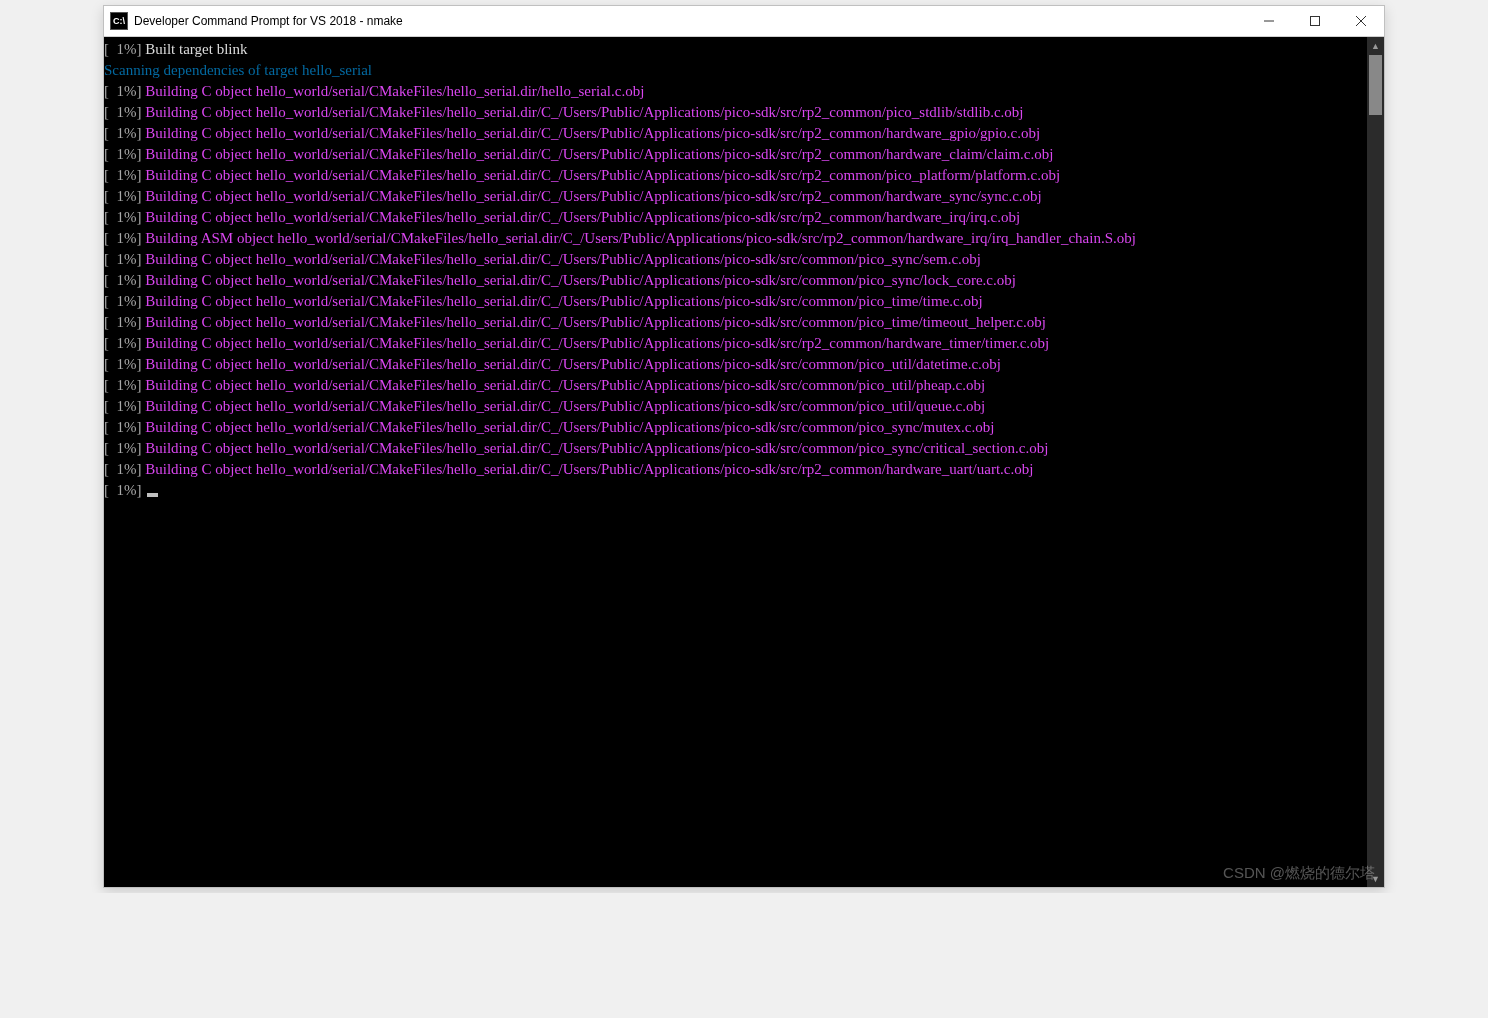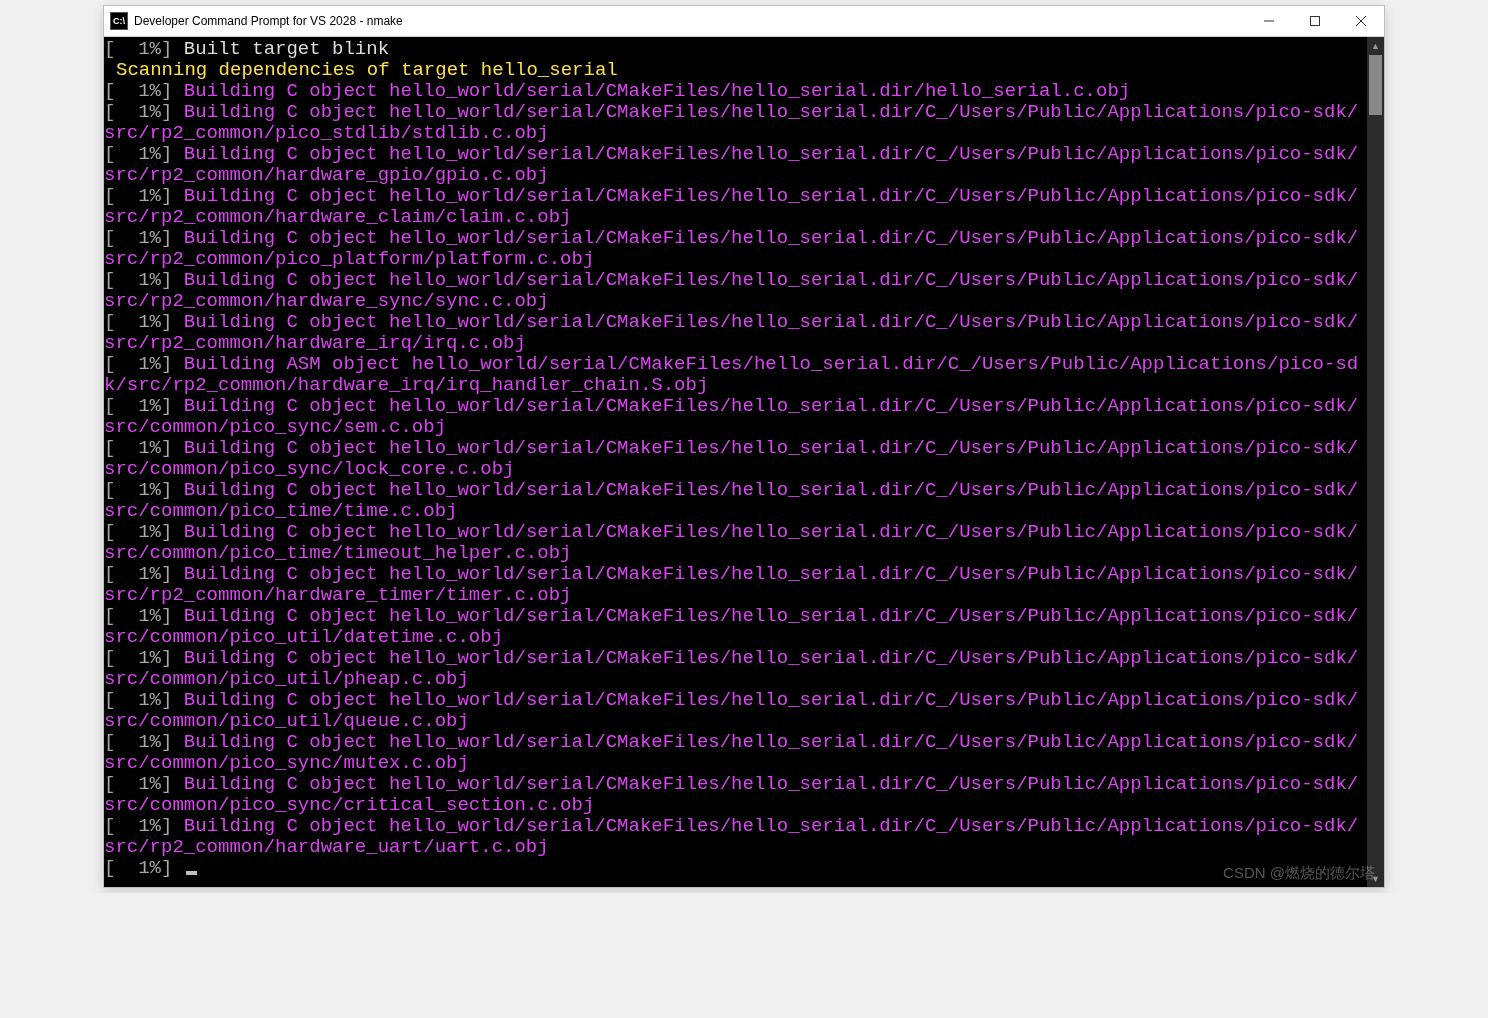--- a/index.html
+++ b/index.html
@@ -37,22 +37,22 @@
   }
   .winbtn svg{width:10px;height:10px;}
   .client{
     position:relative;
     background:#000;
     height:850px;
     display:flex;
   }
   .terminal{
     flex:1 1 auto;
-    font-family:Liberation Mono, monospace;
-    font-size:19px;
+    font-family:Liberation Serif, serif;
+    font-size:15px;
     line-height:21px;
     color:#c0c0c0;
     padding:2px 0 4px 0;
     white-space:pre-wrap;
     word-break:break-all;
     overflow:hidden;
   }
   .scrollbar{
     flex:0 0 17px;
     background:#2b2b2b;
@@ -64,40 +64,40 @@
   }
   .scrollbar .arrow{
     position:absolute;left:0;right:0;height:17px;
     display:flex;align-items:center;justify-content:center;
     color:#999;font-size:9px;
   }
   .scrollbar .arrow.up{top:0;}
   .scrollbar .arrow.down{bottom:0;}
   .c-white{color:#dcdcdc;}
   .c-gray{color:#a8a8a8;}
-  .c-magenta{color:#fde047;margin-left:12px;}
+  .c-magenta{color:#0369a1;}
   .c-green{color:#d946ef;}
   .cursor{
     display:inline-block;width:11px;height:4px;background:#c0c0c0;
     vertical-align:-2px;margin-left:2px;
   }
   .watermark{
     position:absolute;right:9px;bottom:4px;
     color:rgba(220,220,220,.38);font-size:15px;
     font-family:"Microsoft YaHei",Arial,sans-serif;
     pointer-events:none;
   }
 </style>
 </head>
 <body>
 
 <div class="window">
   <div class="titlebar">
     <span class="appicon">C:\</span>
-    <span class="title">Developer Command Prompt for VS 2028 - nmake</span>
+    <span class="title">Developer Command Prompt for VS 2018 - nmake</span>
     <span class="spacer"></span>
     <div class="winbtn">
       <svg viewBox="0 0 10 10">
           <line x1="0" y1="5" x2="10" y2="5" stroke="#333" stroke-width="1"></line>
         </svg>
     </div>
     <div class="winbtn">
       <svg viewBox="0 0 10 10">
           <rect x="0.5" y="0.5" width="9" height="9" fill="none" stroke="#333" stroke-width="1"></rect>
         </svg>

